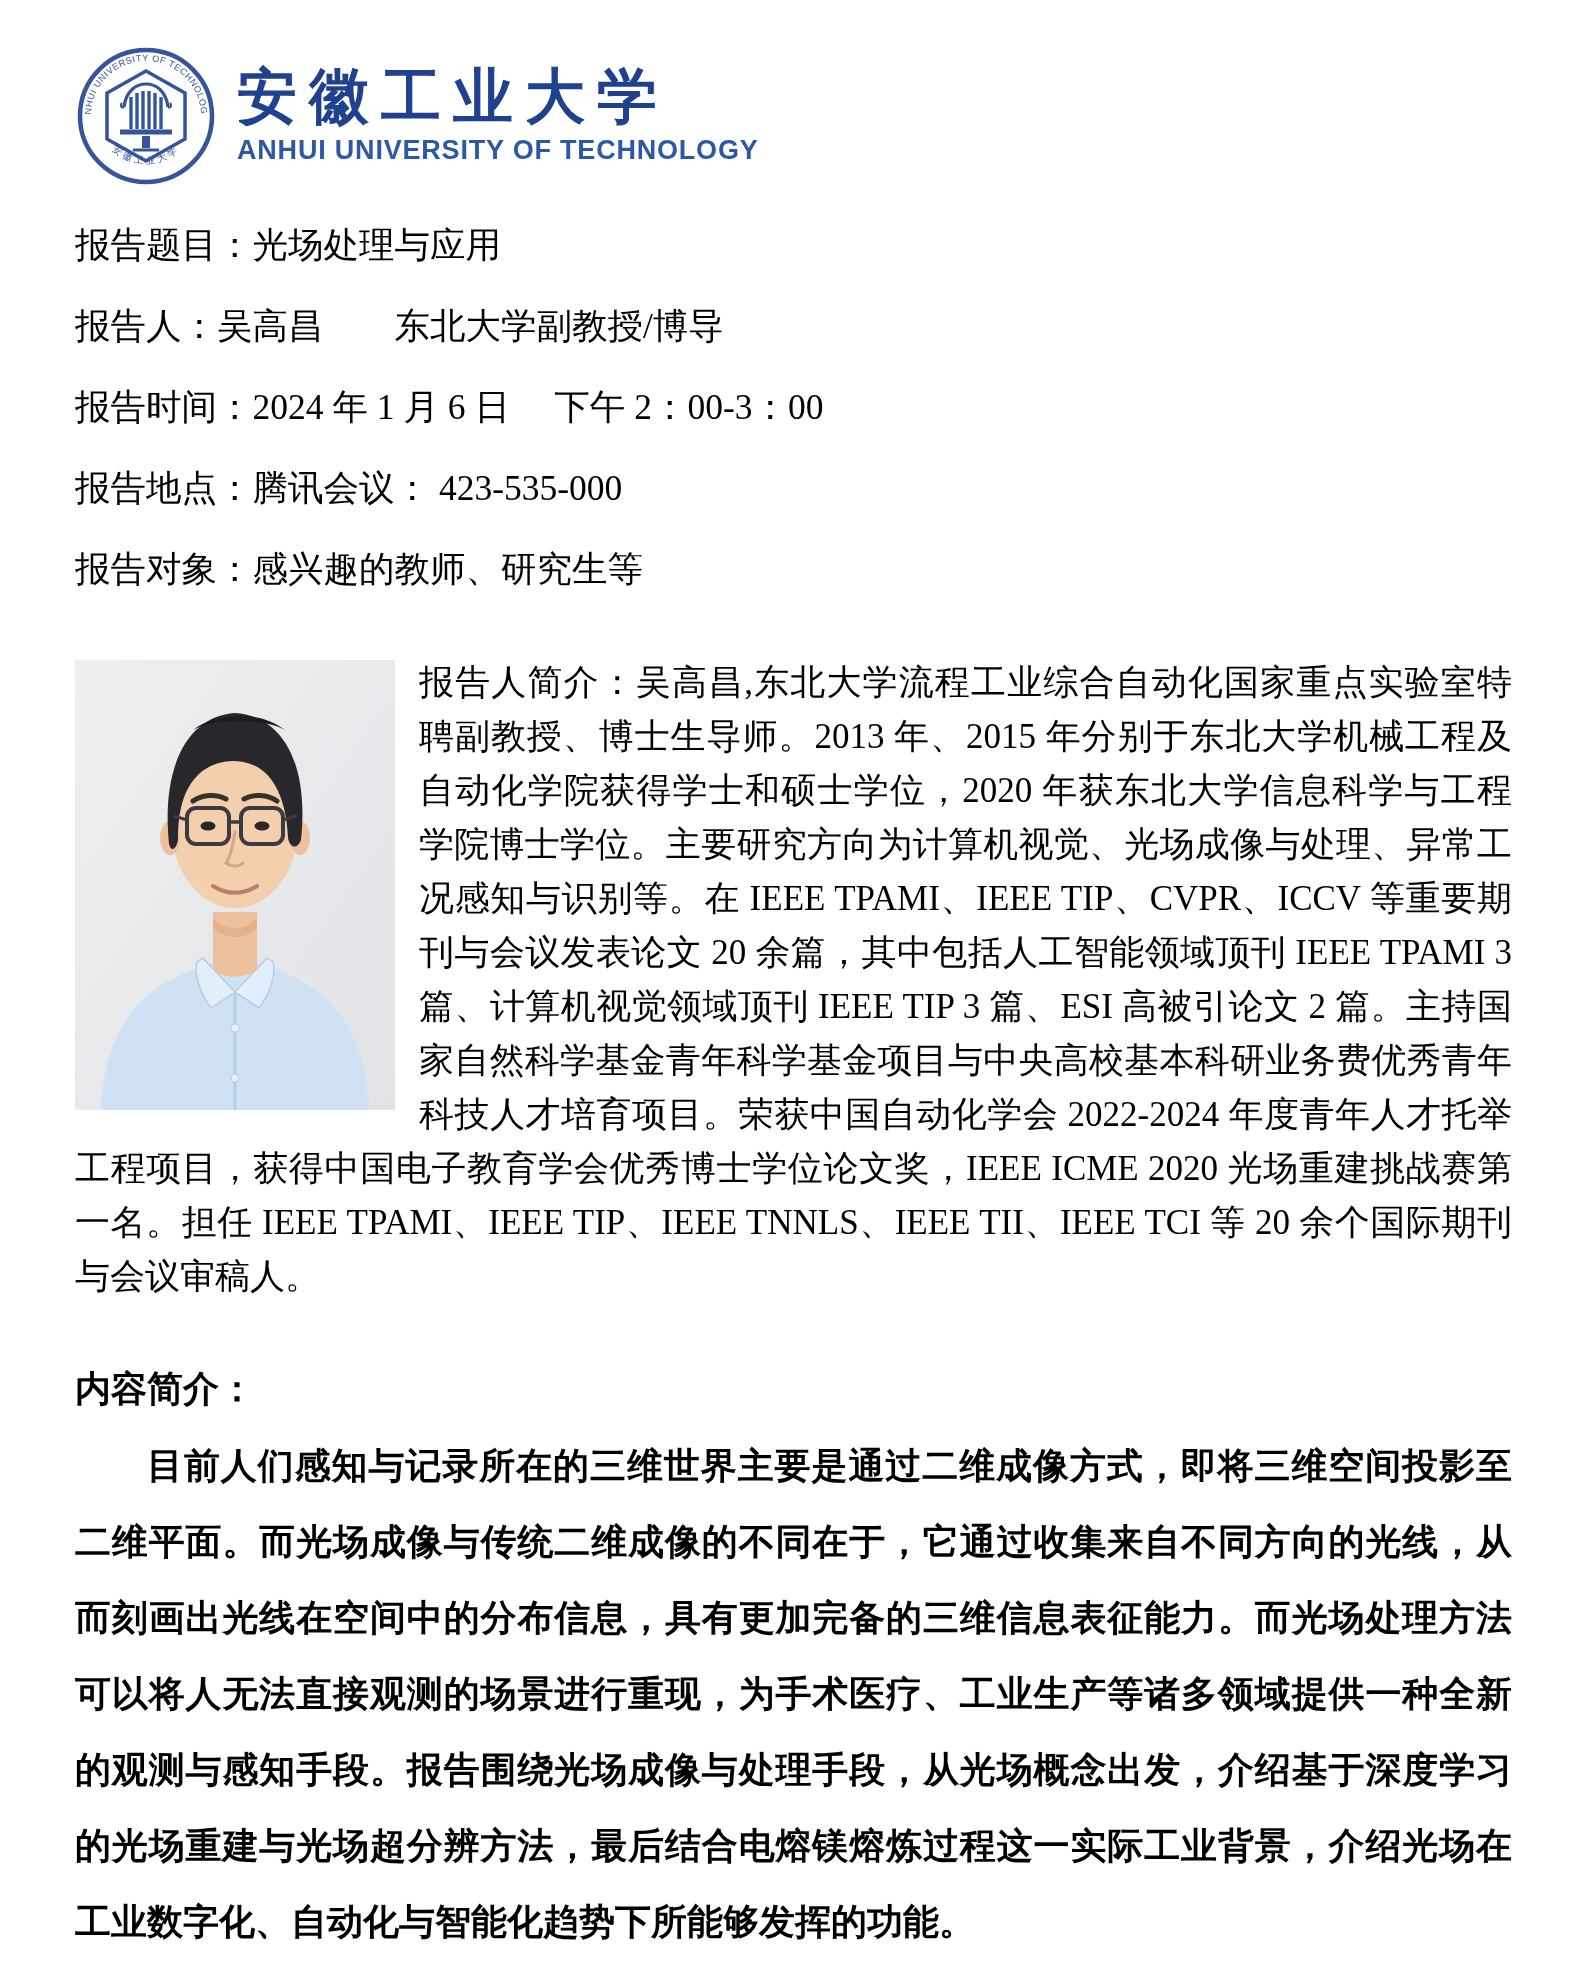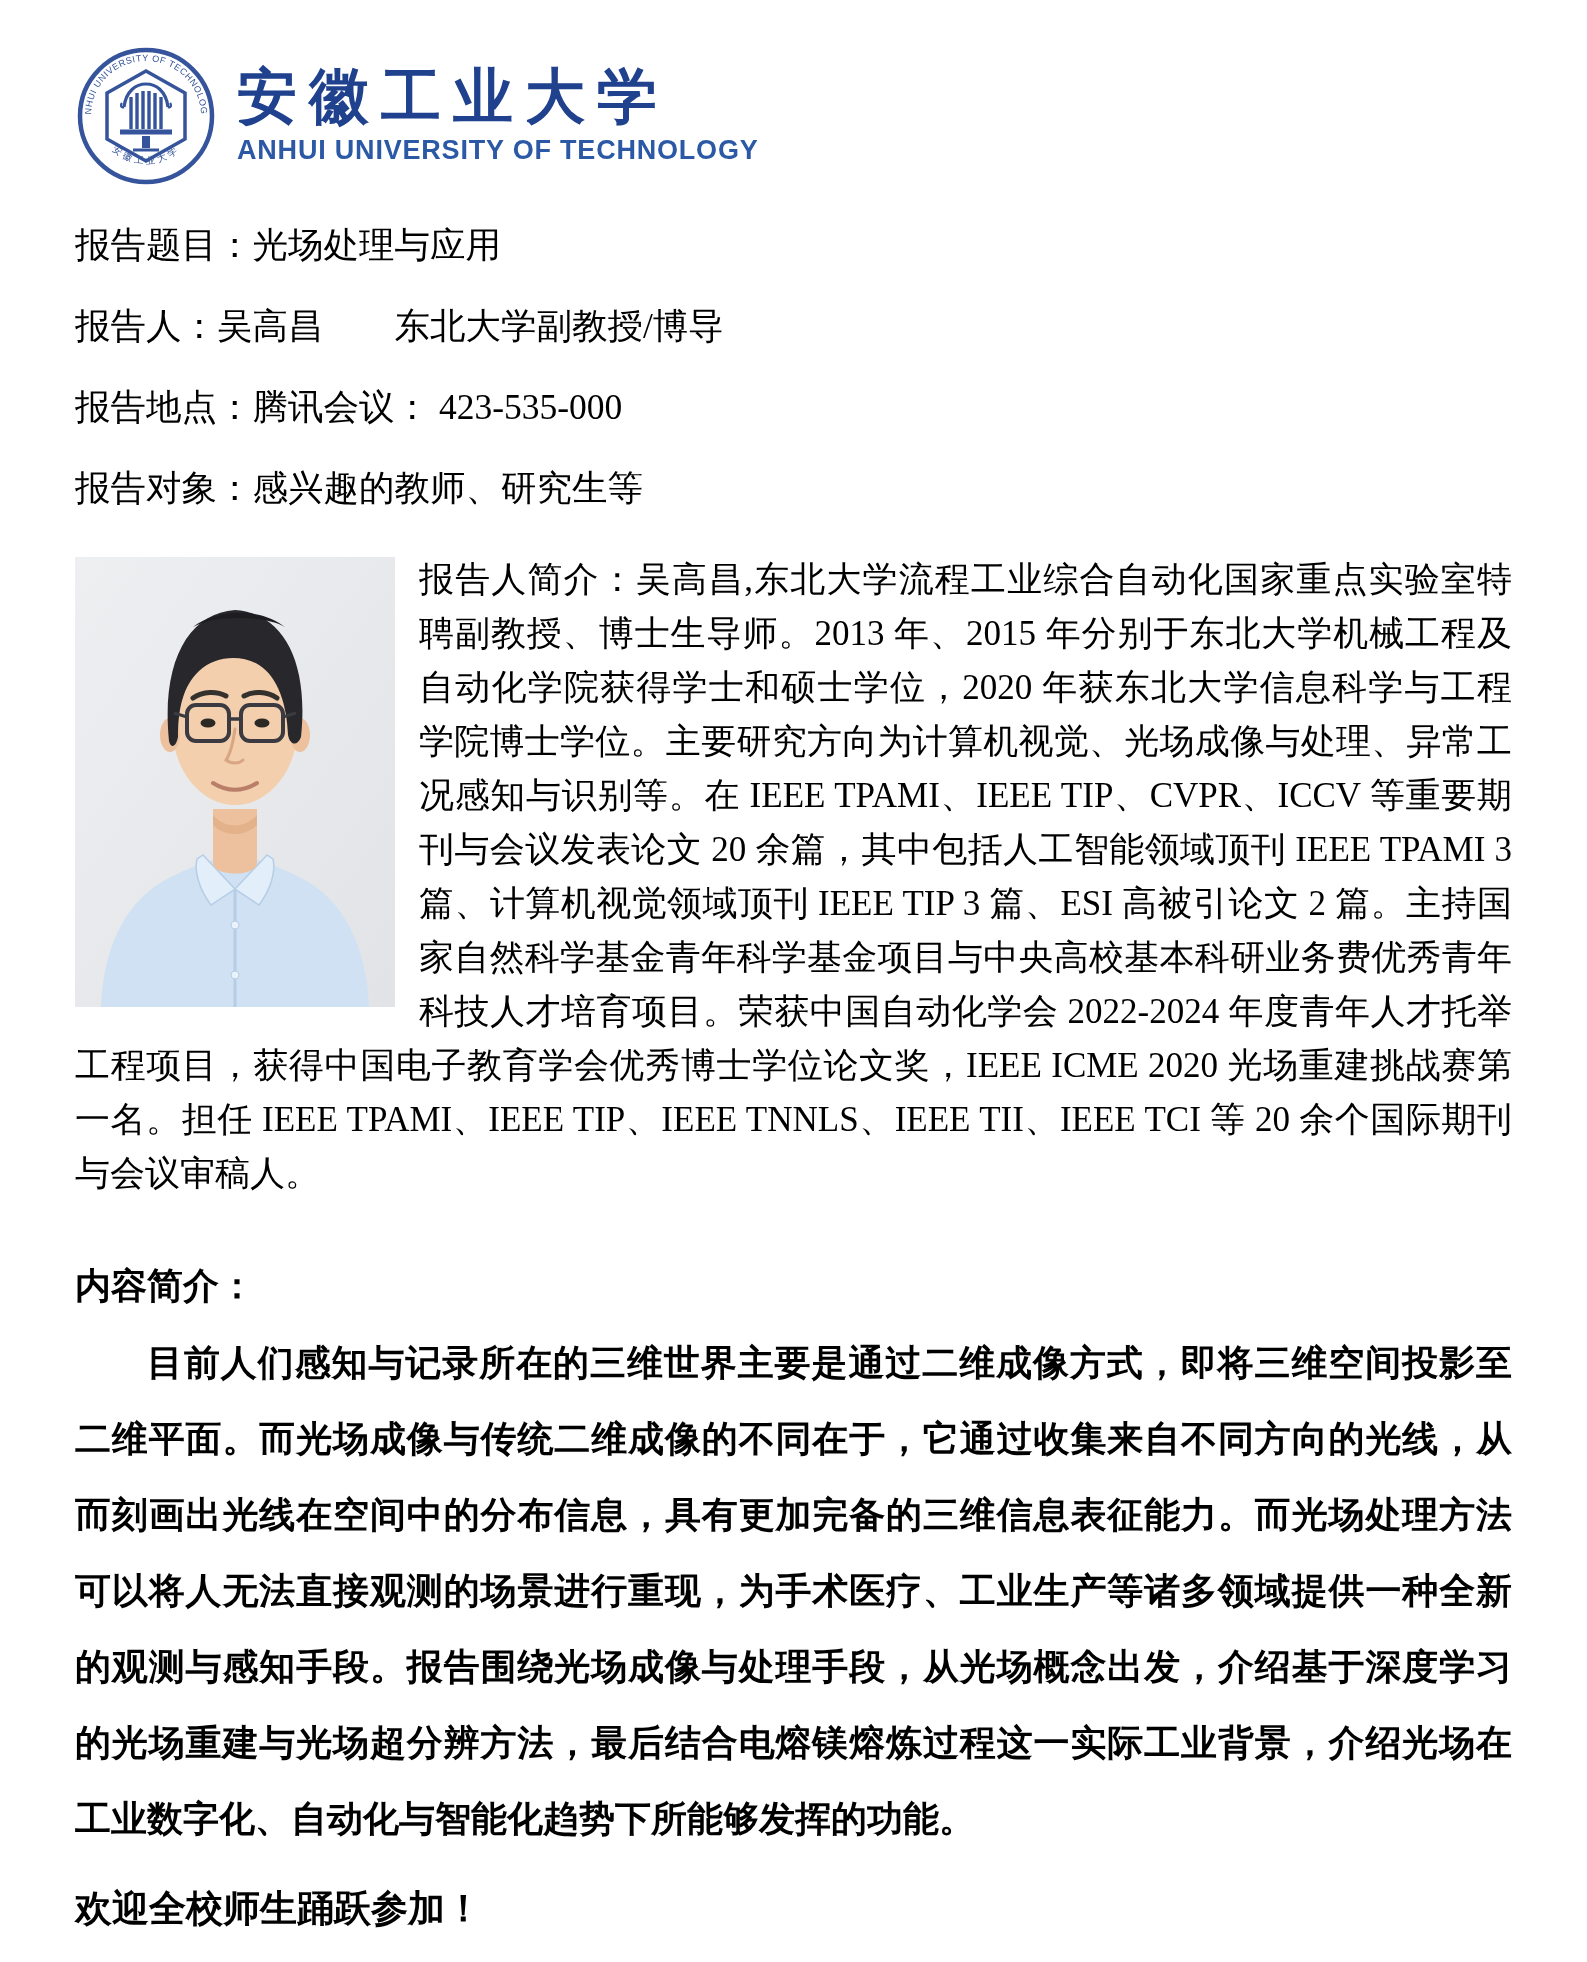--- a/index.html
+++ b/index.html
@@ -21,21 +21,21 @@
   .logo-en{
     font-size:27px;color:#2c59a5;margin-top:6px;letter-spacing:0.8px;
     font-family:"Liberation Sans","DejaVu Sans",sans-serif;font-weight:600;
   }
 
   
   .info{margin-top:38px;}
   .info-line{font-size:35.5px;line-height:41px;margin:0 0 40px 0;}
 
   
-  .bio{margin-top:44px;}
+  .bio{margin-top:66px;}
   .photo{
     float:left;width:320px;height:450px;margin:4px 24px 6px 0;
     display:block;
   }
   .bio-text{
     font-size:35px;line-height:54px;text-align:justify;margin:0;
   }
 
   
   .abstract{clear:none;}
@@ -87,20 +87,21 @@
     </svg>
     <div class="logo-text">
       <div class="logo-cn">安徽工业大学</div>
       <div class="logo-en">ANHUI UNIVERSITY OF TECHNOLOGY</div>
     </div>
   </div>
 
   <div class="info">
     <p class="info-line">报告题目：光场处理与应用</p>
     <p class="info-line">报告人：吴高昌　　东北大学副教授/博导</p>
+    <p class="info-line">报告时间：2024 年 1 月 6 日　 下午 2：00-3：00</p>
     <p class="info-line">报告地点：腾讯会议： 423-535-000</p>
     <p class="info-line">报告对象：感兴趣的教师、研究生等</p>
   </div>
 
   <div class="bio">
     <svg class="photo" viewBox="0 0 320 450" aria-hidden="true">
       <defs>
         <linearGradient id="bgGrad" x1="0" y1="0" x2="1" y2="1">
           <stop offset="0" stop-color="#eeeff1"></stop>
           <stop offset="1" stop-color="#e2e3e6"></stop>

